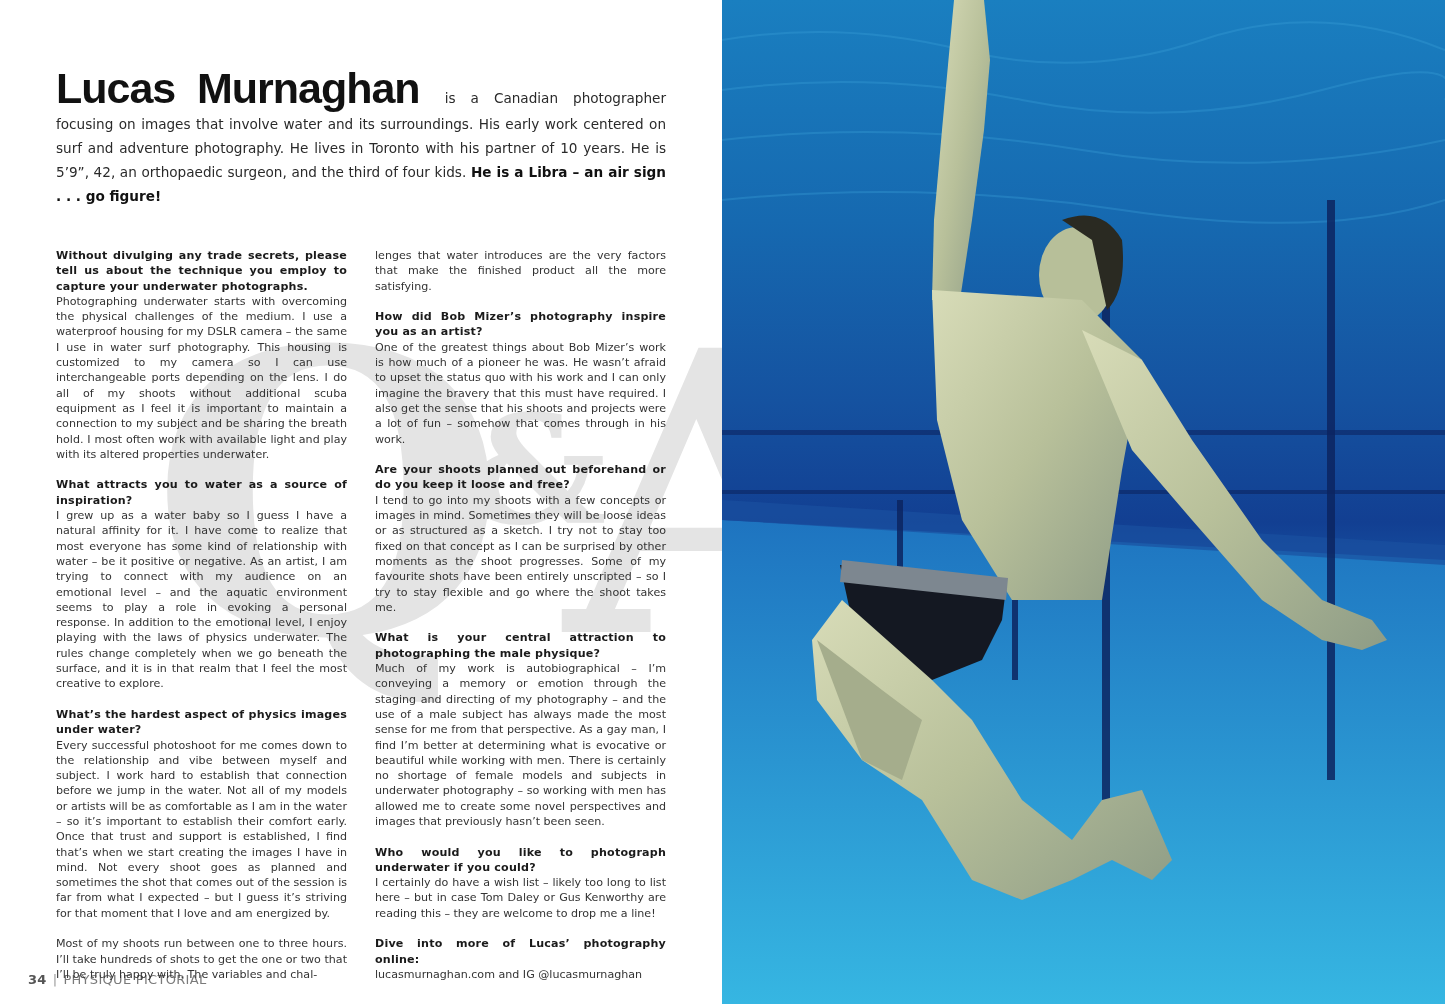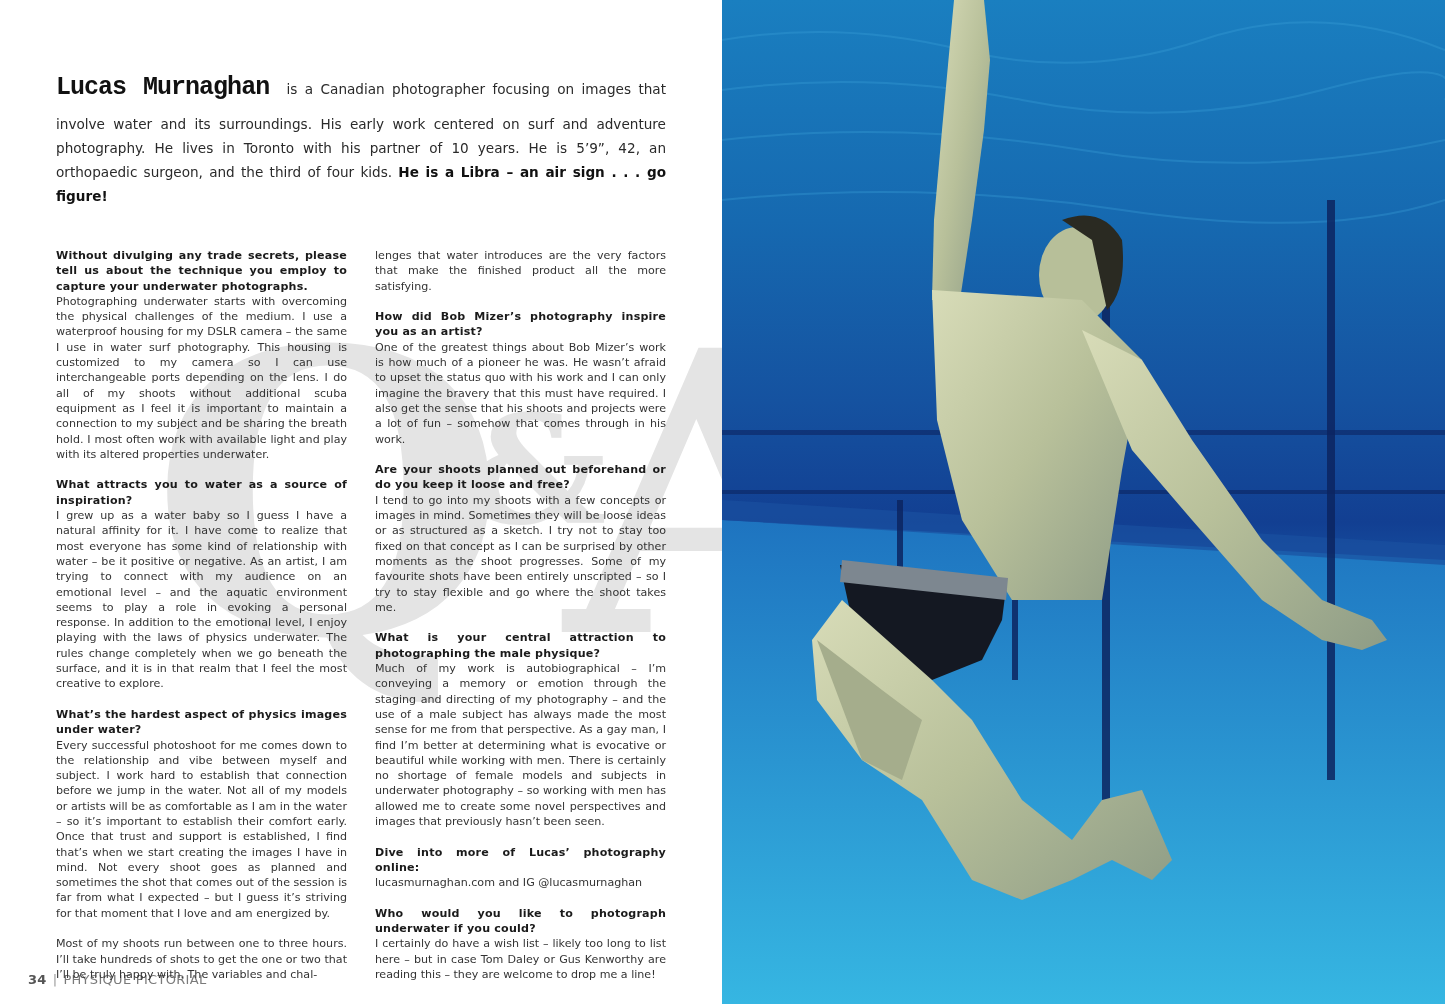--- a/index.html
+++ b/index.html
@@ -18,21 +18,21 @@
     font-size:390px; line-height:1; color:#e4e4e4;
     letter-spacing:-30px; white-space:nowrap; z-index:0;
     transform:scaleX(1.05); transform-origin:left top;
   }
   .watermark .amp { font-size:150px; vertical-align:top; position:relative; top:95px; margin:0 -10px; }
   .intro {
     position:absolute; left:56px; top:64px; width:610px; z-index:1;
     font-size:13.6px; line-height:24px; color:#2a2a2a; text-align:justify;
   }
   .intro .name {
-    font-family:Liberation Mono, monospace; font-weight:bold; font-size:25px;
+    font-family:Liberation Sans, sans-serif; font-weight:bold; font-size:43px;
     letter-spacing:-1px; color:#111; margin-right:10px; line-height:48px;margin-top:42px;
   }
   .intro b { color:#111; }
   .col {
     position:absolute; top:205px; width:291px; z-index:1;
     font-size:11.1px; line-height:15.3px; color:#333; text-align:justify;
     hyphens:manual;
     margin-top:43px;
   }
   .col-1 { left:56px; }
@@ -94,26 +94,26 @@
     </div>
     <div class="qa">
       <div class="q">Are your shoots planned out beforehand or do you keep it loose and free?</div>
       <div class="a">I tend to go into my shoots with a few concepts or images in mind. Sometimes they will be loose ideas or as structured as a sketch. I try not to stay too fixed on that concept as I can be surprised by other moments as the shoot progresses. Some of my favourite shots have been entirely unscripted – so I try to stay flexible and go where the shoot takes me.</div>
     </div>
     <div class="qa">
       <div class="q">What is your central attraction to photographing the male physique?</div>
       <div class="a">Much of my work is autobiographical – I’m conveying a memory or emotion through the staging and directing of my photography – and the use of a male subject has always made the most sense for me from that perspective. As a gay man, I find I’m better at determining what is evocative or beautiful while working with men. There is certainly no shortage of female models and subjects in underwater photography – so working with men has allowed me to create some novel perspectives and images that previously hasn’t been seen.</div>
     </div>
     <div class="qa">
+      <div class="q">Who would you like to photograph underwater if you could?</div>
+      <div class="a">I certainly do have a wish list – likely too long to list here – but in case Tom Daley or Gus Kenworthy are reading this – they are welcome to drop me a line!</div>
+    </div>
+    <div class="qa">
       <div class="q">Dive into more of Lucas’ photography online:</div>
       <div class="a">lucasmurnaghan.com and IG @lucasmurnaghan</div>
-    </div>
-    <div class="qa">
-      <div class="q">Who would you like to photograph underwater if you could?</div>
-      <div class="a">I certainly do have a wish list – likely too long to list here – but in case Tom Daley or Gus Kenworthy are reading this – they are welcome to drop me a line!</div>
     </div>
   </div>
 
   <div class="footer">
     <span class="num">34</span><span class="sep">|</span><span>PHYSIQUE PICTORIAL</span>
   </div>
 </div>
 
 <div class="photo">
   <svg width="723" height="1004" viewBox="0 0 723 1004">

